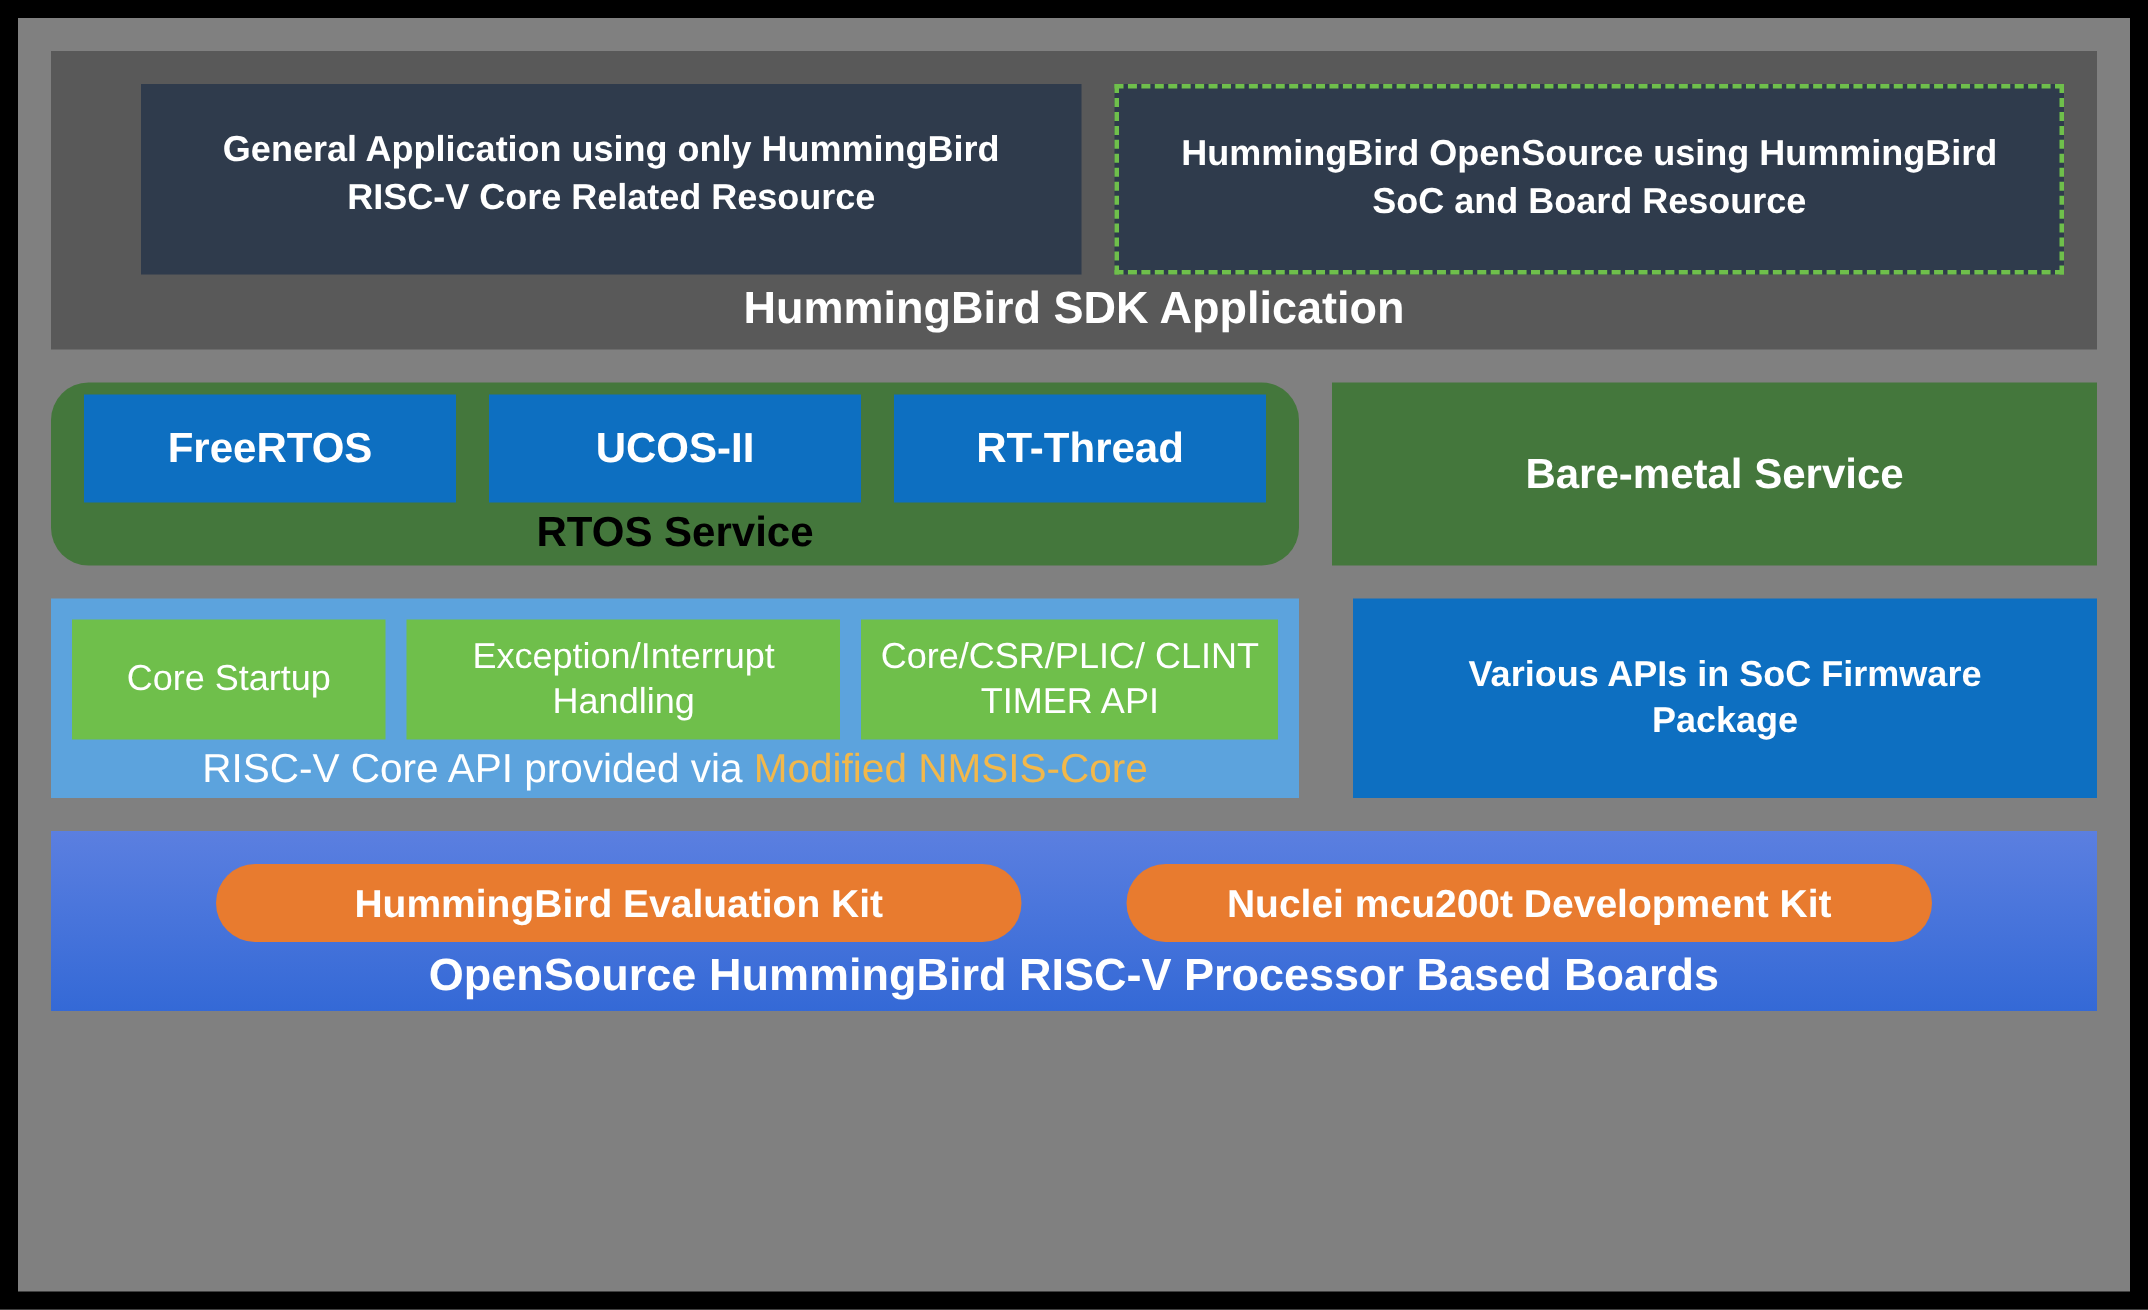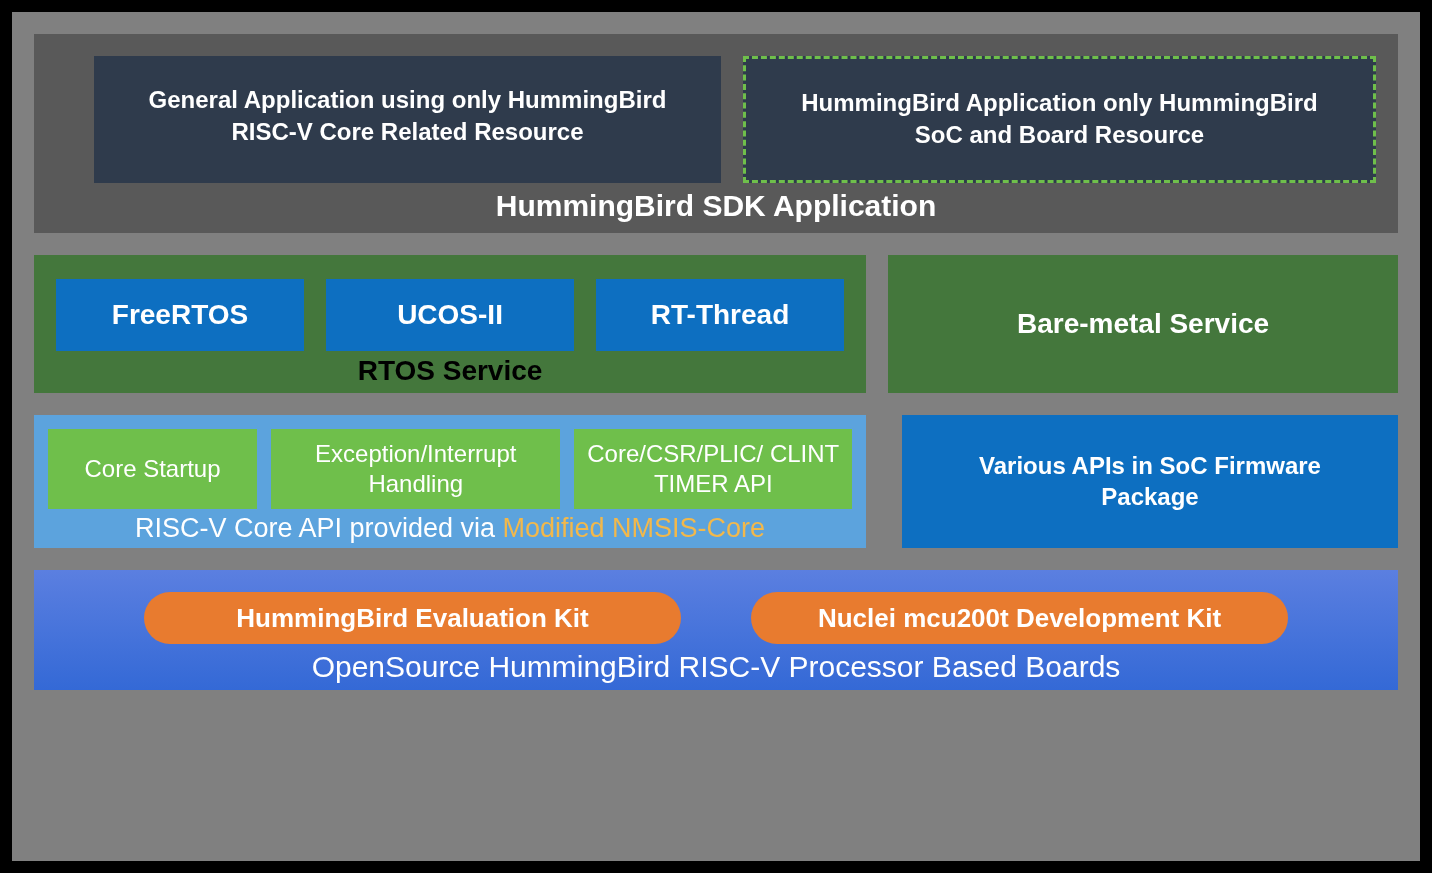--- a/index.html
+++ b/index.html
@@ -52,21 +52,22 @@
   }
 
   
   .services {
     display: flex;
     gap: 22px;
   }
   .rtos {
     flex: 0 0 61%;
     background: #44773C;
-    padding: 24px 22px 6px 22px;
+    padding: 8px 22px 6px 22px;
+    border-radius: 25px;
   }
   .rtos-inner {
     display: flex;
     gap: 22px;
   }
   .rtos-item {
     flex: 1;
     background: #0D6FC1;
     color: #fff;
     font-size: 28px;
@@ -160,34 +161,34 @@
     font-size: 26px;
     font-weight: 600;
     text-align: center;
     padding: 10px 6px;
     line-height: 1.25;
     border-radius: 32px;
   }
   .boards-title {
     color: #fff;
     font-size: 30px;
-    font-weight: 400;
+    font-weight: 700;
     text-align: center;
     padding: 6px 0 0 0;
   }
 </style>
 </head>
 <body>
 
 <div class="canvas">
 
   <div class="sdk-app">
     <div class="sdk-app-inner">
       <div class="app-box">General Application using only HummingBird RISC-V Core Related Resource</div>
-      <div class="app-box dashed">HummingBird Application only HummingBird SoC and Board Resource</div>
+      <div class="app-box dashed">HummingBird OpenSource using HummingBird SoC and Board Resource</div>
     </div>
     <div class="sdk-app-title">HummingBird SDK Application</div>
   </div>
 
   <div class="services">
     <div class="rtos">
       <div class="rtos-inner">
         <div class="rtos-item">FreeRTOS</div>
         <div class="rtos-item">UCOS-II</div>
         <div class="rtos-item">RT-Thread</div>

